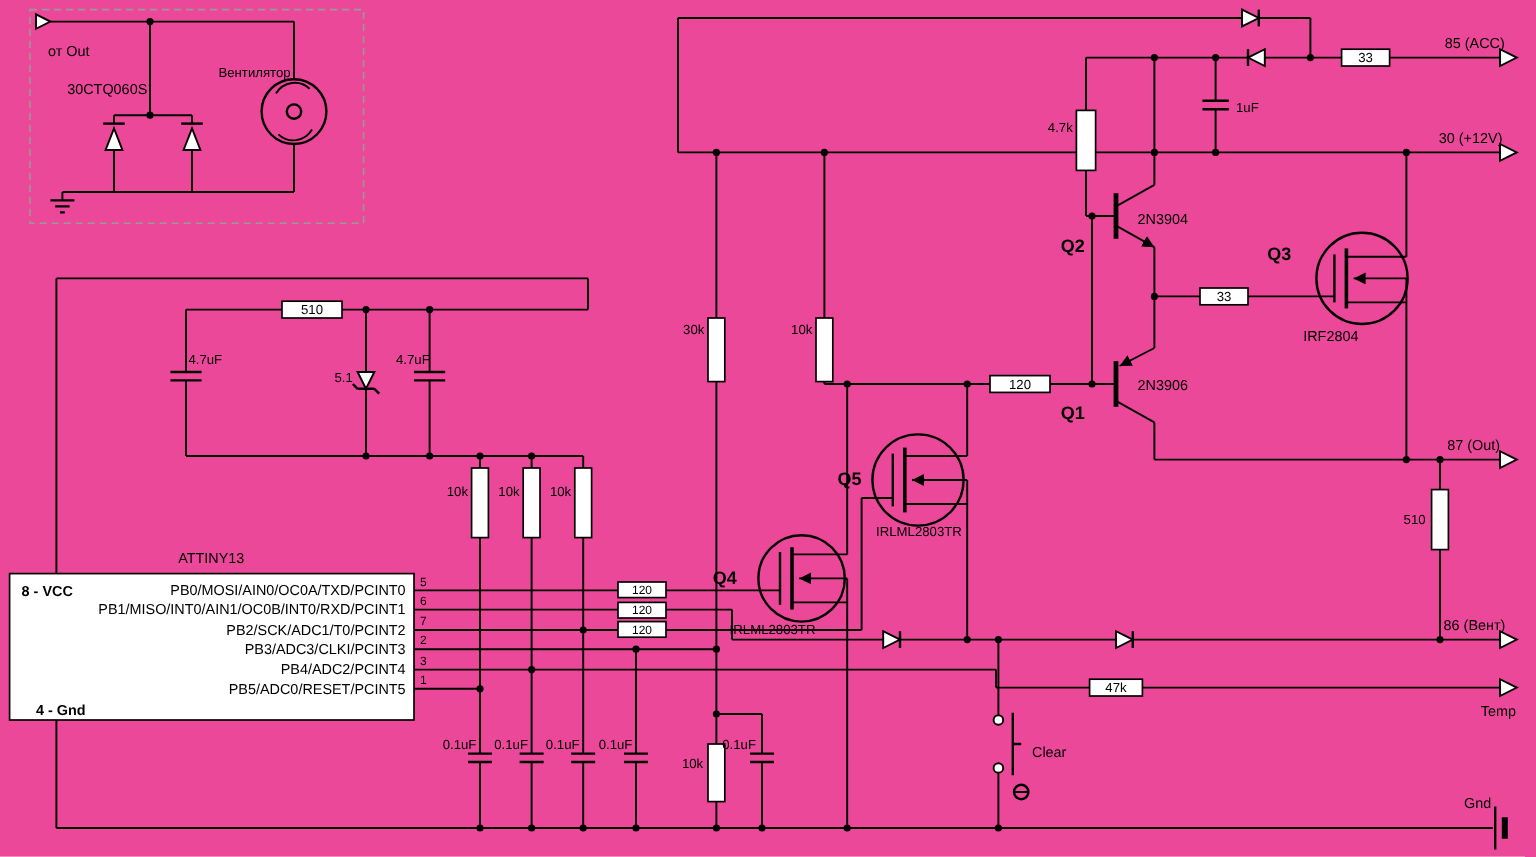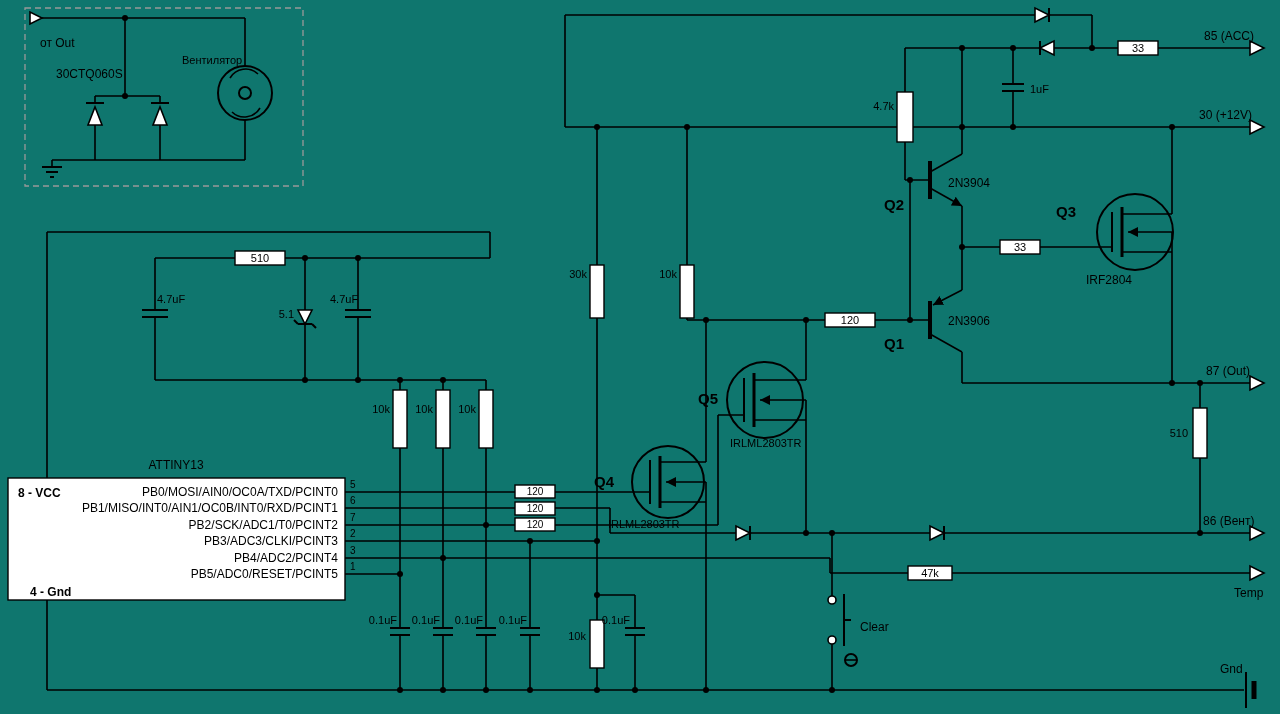--- a/index.html
+++ b/index.html
@@ -1,16 +1,16 @@
 <!DOCTYPE html>
 <html><head>
 <meta charset="utf-8">
 <style>
   html,body{margin:0;padding:0;background:#fff;}
-  #stage{position:relative;width:1280px;height:714px;background:#0f766e;overflow:hidden;}
+  #stage{position:relative;width:1280px;height:714px;background:#ec4899;overflow:hidden;}
   svg{display:block;}
   text{font-family:"Liberation Sans","DejaVu Sans",sans-serif;fill:#000;}
   .t10{font-size:10px;}
   .t11{font-size:11px;}
   .t12{font-size:12px;}
   .b{font-weight:bold;}
   .ref{font-size:15px;font-weight:bold;}
   .w{stroke:#000;stroke-width:1.6;fill:none;}
   .p2{stroke:#000;stroke-width:2;fill:none;}
   .box{fill:#fff;stroke:#000;stroke-width:1.4;}

